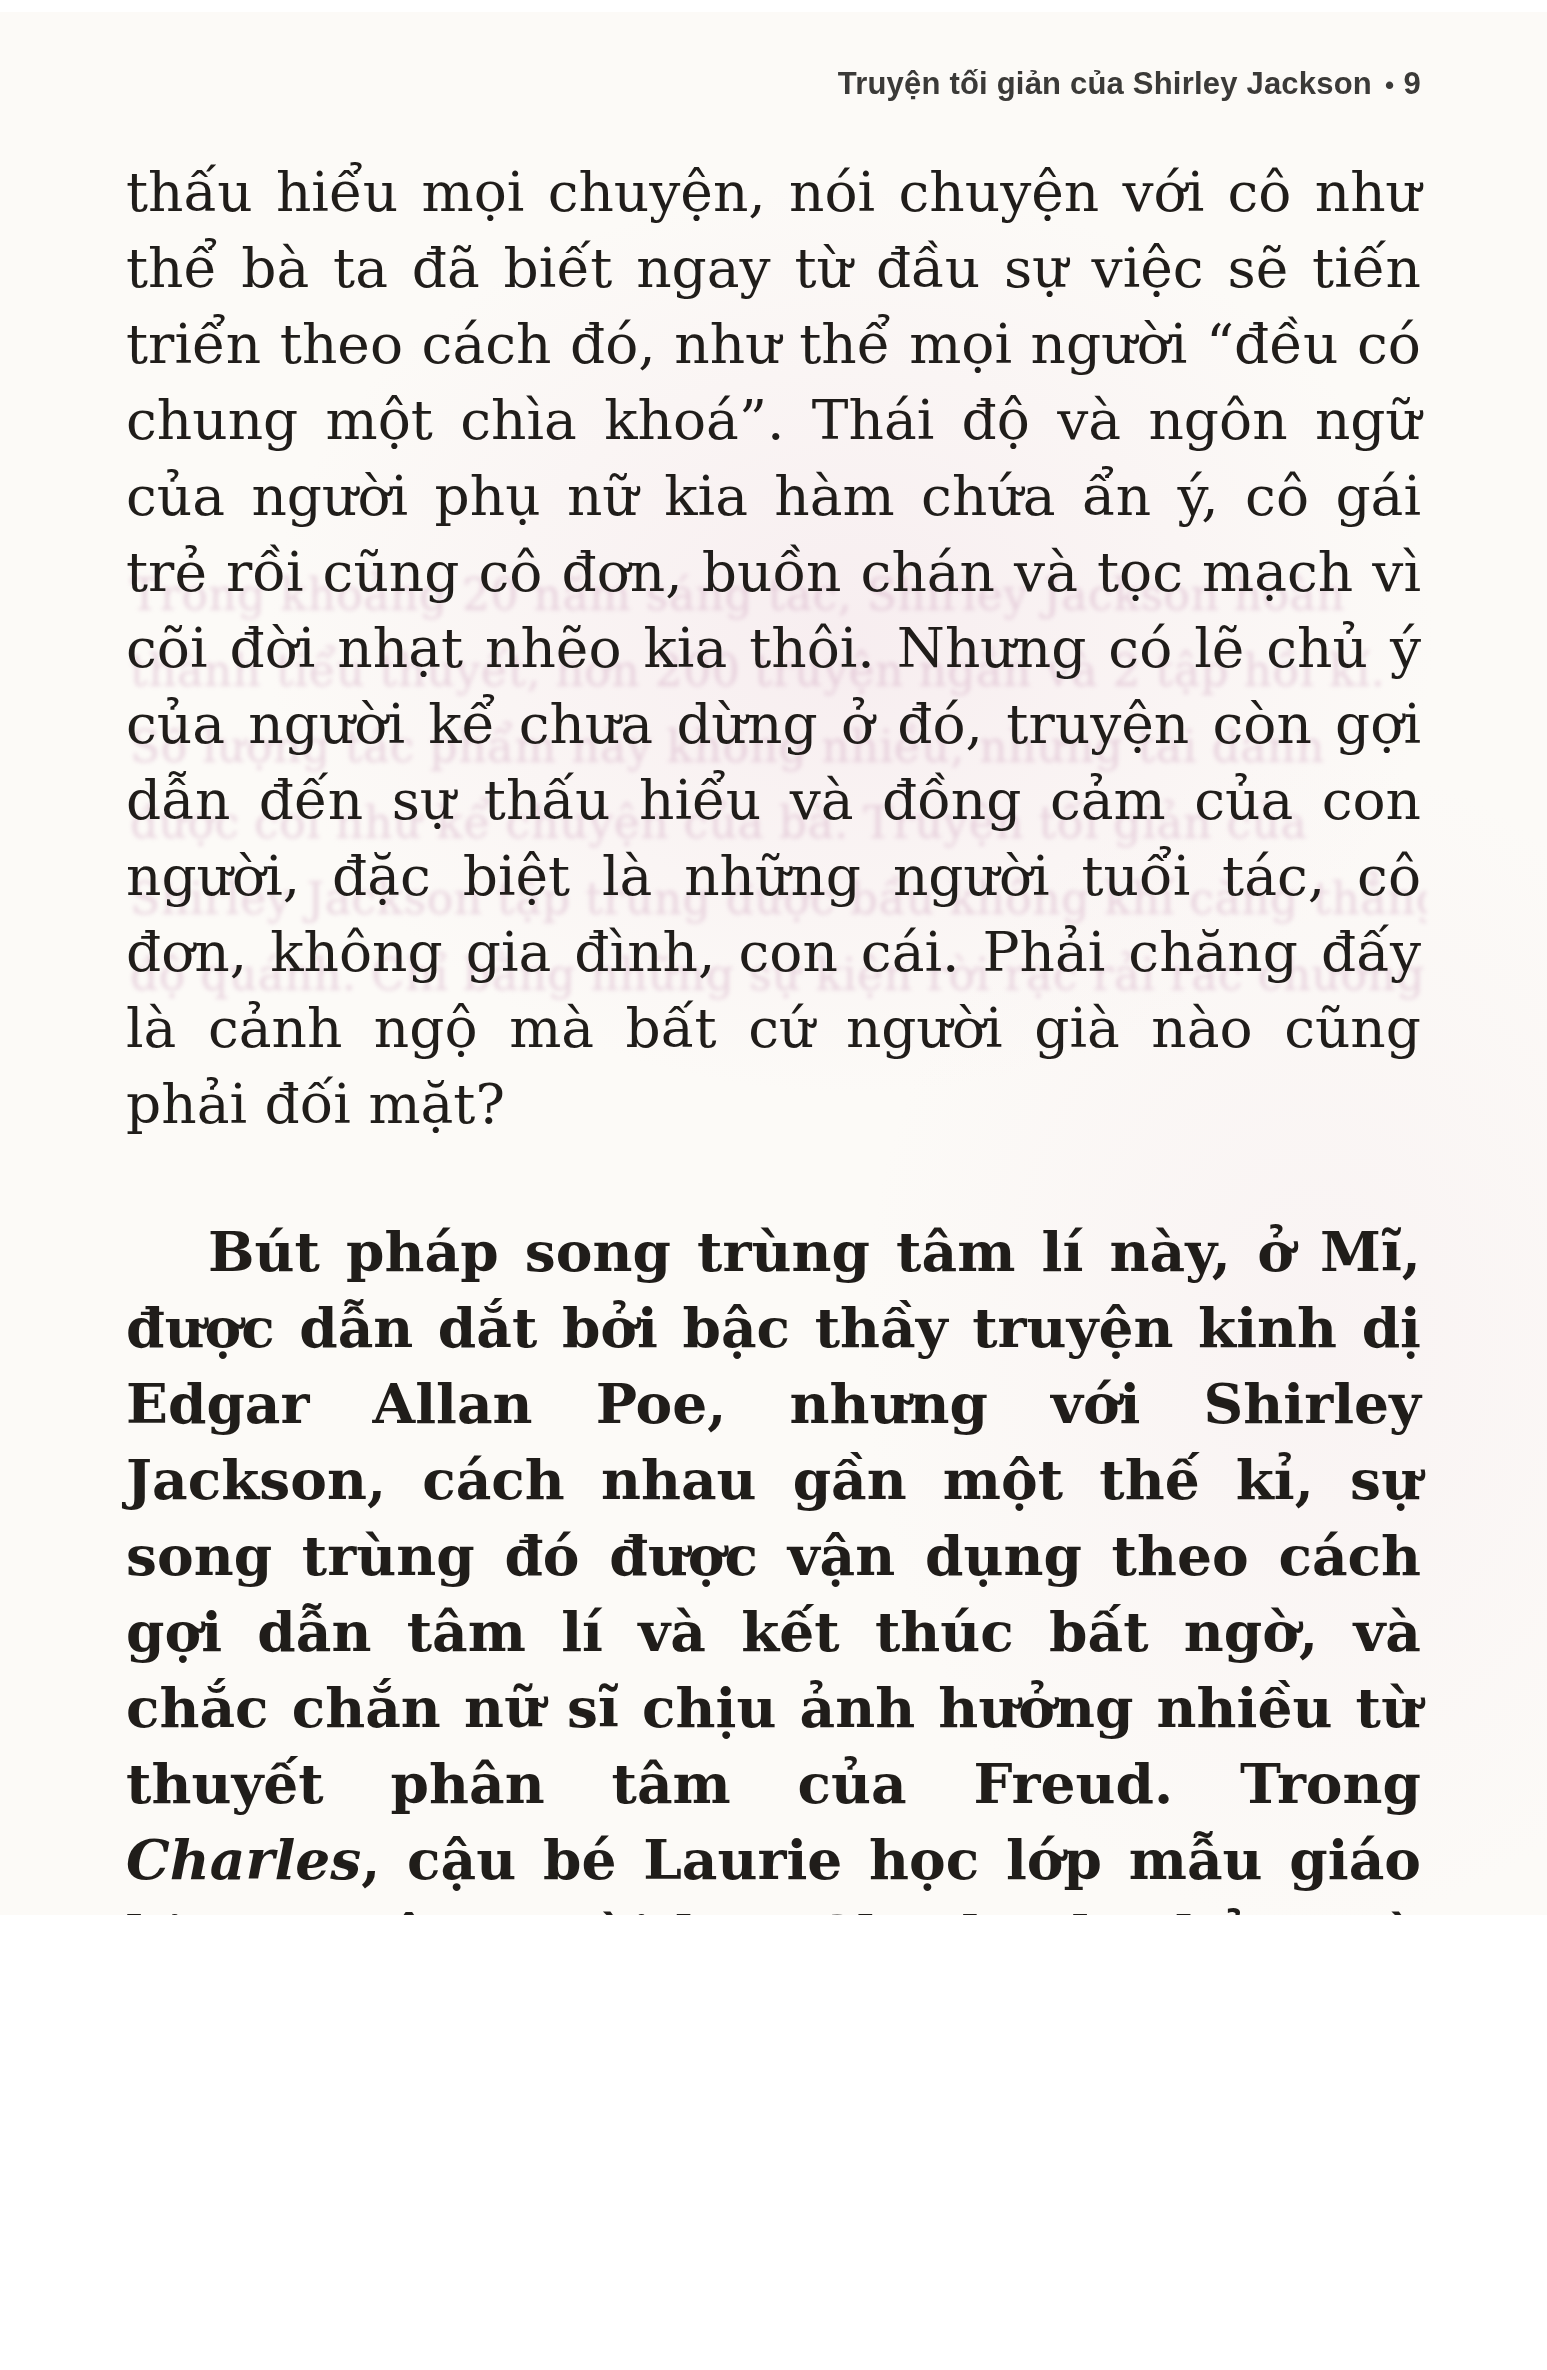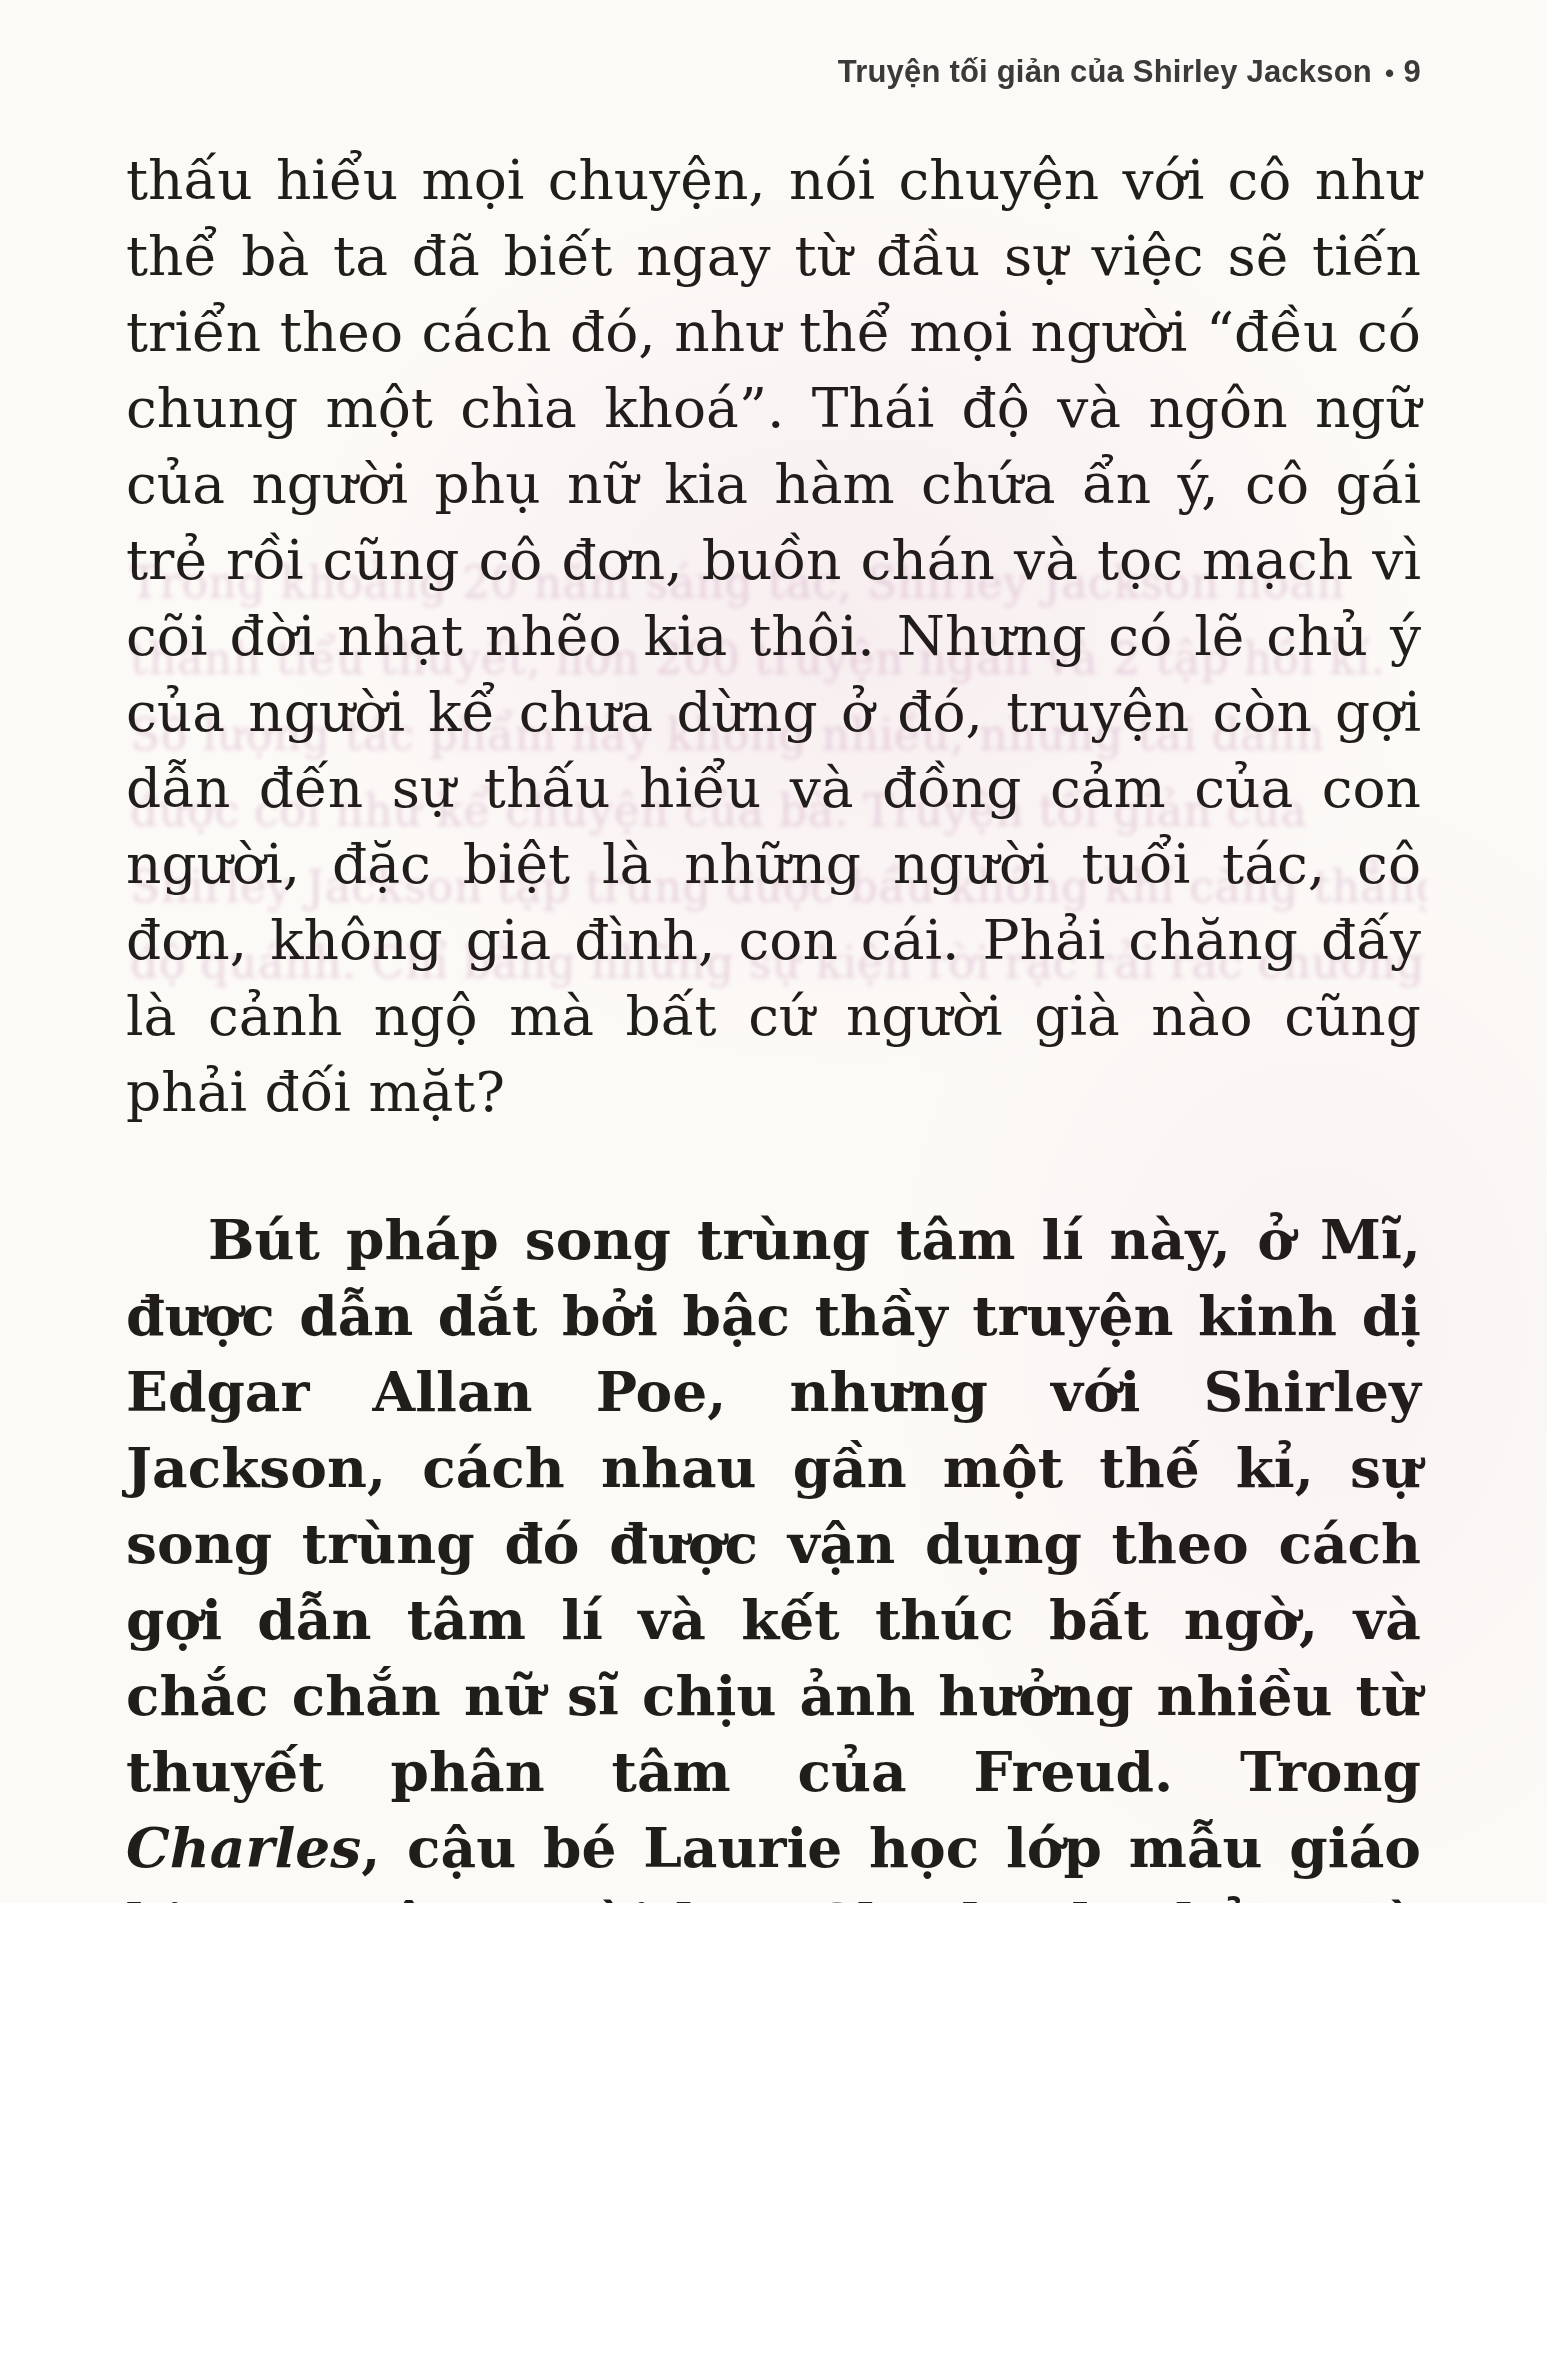--- a/index.html
+++ b/index.html
@@ -17,20 +17,21 @@
   .page{
     position:relative;
     width:1547px;height:1903px;
     box-sizing:border-box;
     padding:54px 126px 0 126px;
     background:
       radial-gradient(ellipse 835px 649px at 55% 33%, rgba(238,214,226,0.35), rgba(238,214,226,0) 70%),
       radial-gradient(ellipse 649px 835px at 85% 70%, rgba(240,222,231,0.25), rgba(240,222,231,0) 70%),
       var(--paper);
     overflow:hidden;
+    margin-top:12px;
   }
   
   .bleed{
     position:absolute;
     left:130px;right:121px;top:545px;
     z-index:0;
     color:var(--bleed-text);
     opacity:0.34;
     filter:blur(1.9px);
     font-size:44px;

